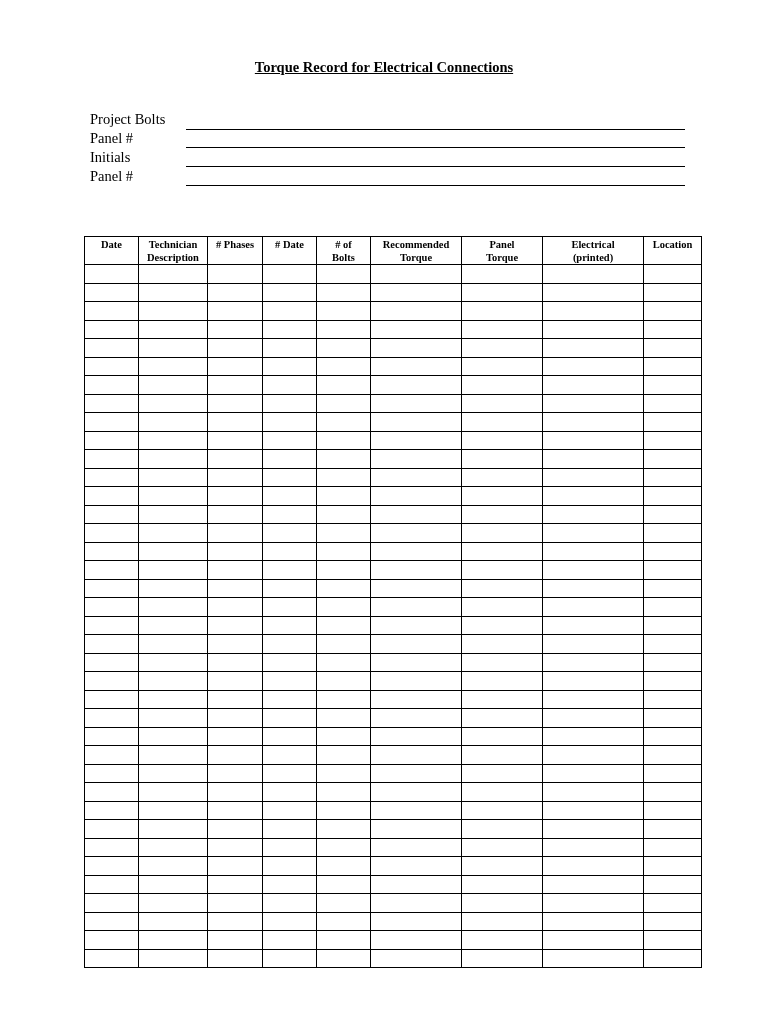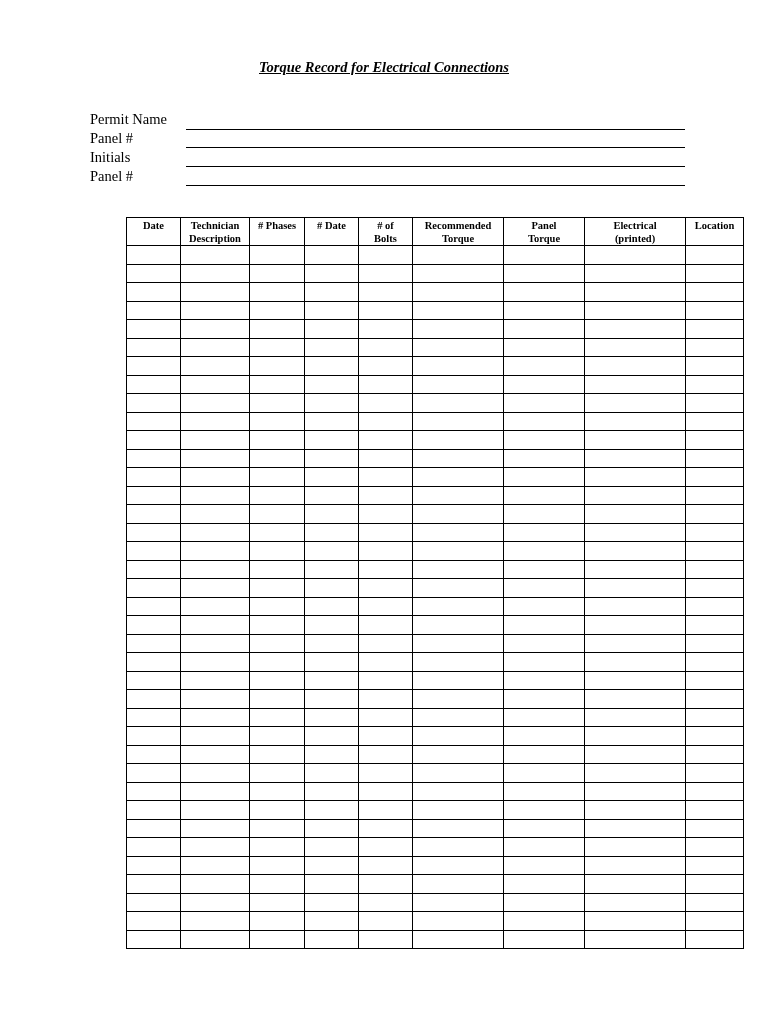--- a/index.html
+++ b/index.html
@@ -1,31 +1,31 @@
 <!DOCTYPE html>
 <html><head>
   <meta charset="utf-8">
   <style>
     html, body { margin: 0; padding: 0; background: #ffffff; }
     body { width: 768px; height: 1024px; position: relative; font-family: "Liberation Serif", serif; color: #000; }
-    .title { position: absolute; top: 59px; left: 0; width: 768px; text-align: center; font-size: 14.5px; font-weight: bold; font-style: italic; }
+    .title { position: absolute; top: 59px; left: 0; width: 768px; text-align: center; font-size: 14.5px; font-weight: bold; }
     .title span { text-decoration: underline; }
     .field { position: absolute; left: 90px; font-size: 14.5px; height: 19px; line-height: 19px; }
     .field-line { position: absolute; left: 186px; width: 499px; height: 0; border-top: 1px solid #000; }
-    table.grid { position: absolute; top: 217px; left: 84px; width: 617px; border-collapse: collapse; table-layout: fixed; margin-left: 42px; }
+    table.grid { position: absolute; top: 236px; left: 84px; width: 617px; border-collapse: collapse; table-layout: fixed; }
     table.grid th, table.grid td { border: 1px solid #000; padding: 0; }
     table.grid th { font-size: 10.5px; font-weight: bold; text-align: center; vertical-align: top; height: 26px; line-height: 13px; padding-top: 1px; }
     table.grid td { height: 17.5px; }
   </style>
 </head>
 <body>
 
 <div class="title"><span>Torque Record for Electrical Connections</span></div>
 
-<div class="field" style="top:110px">Permit Name</div>
+<div class="field" style="top:110px">Project Bolts</div>
 <div class="field-line" style="top:129px"></div>
 <div class="field" style="top:129px">Panel #</div>
 <div class="field-line" style="top:147px"></div>
 <div class="field" style="top:148px">Initials</div>
 <div class="field-line" style="top:166px"></div>
 <div class="field" style="top:167px">Panel #</div>
 <div class="field-line" style="top:185px"></div>
 
 <table class="grid">
   <colgroup id="cols">

